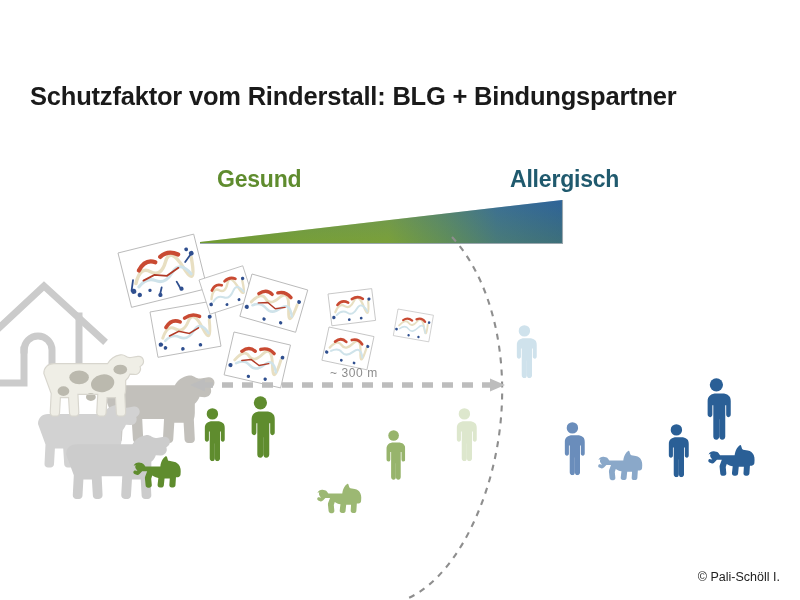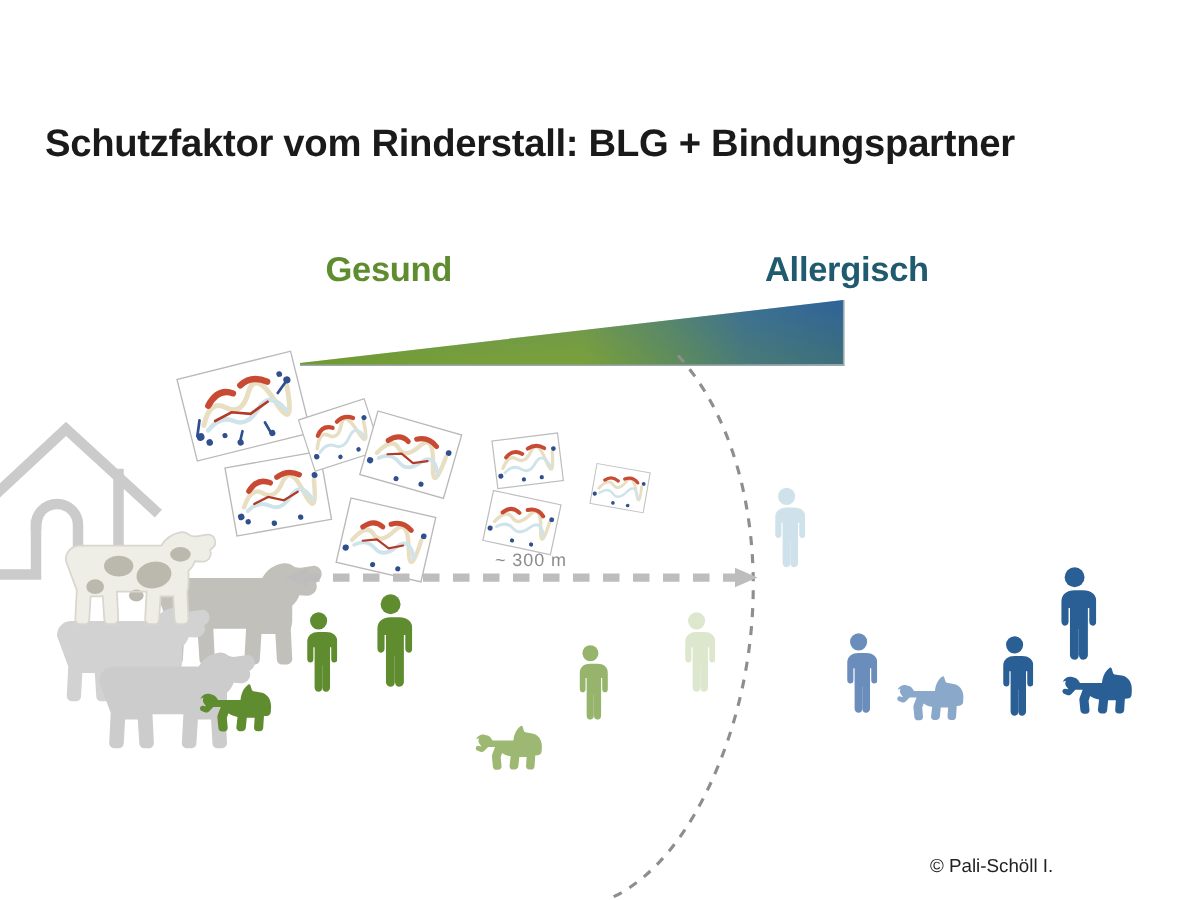--- a/index.html
+++ b/index.html
@@ -63,21 +63,21 @@
     font-size: 12px;
     color: #8c8c8c;
     letter-spacing: 0.6px;
     white-space: nowrap;
   }
   .txt-credit {
     position: absolute;
     left: 620px;
     top: 570px;
     width: 160px;
-    text-align: left;
+    text-align: right;
     font-size: 12.5px;
     color: #222222;
     white-space: nowrap;
   }
 </style>
 </head>
 <body>
 
 <div id="slide">
 

